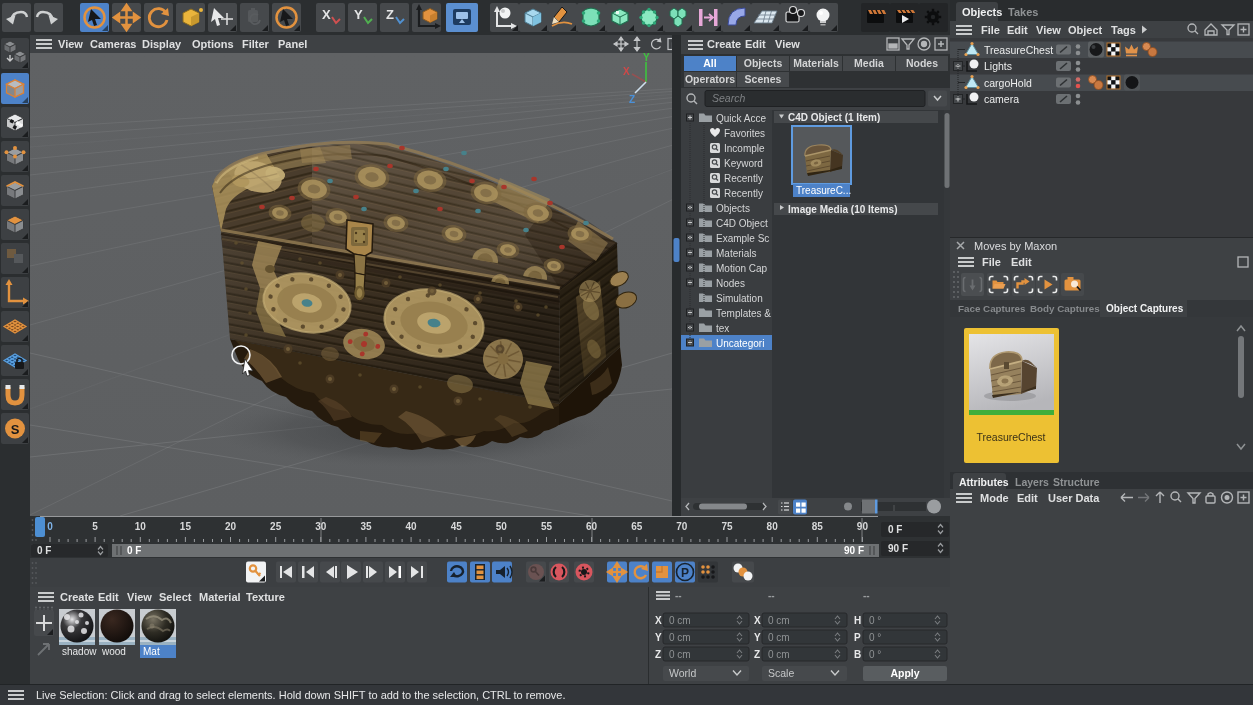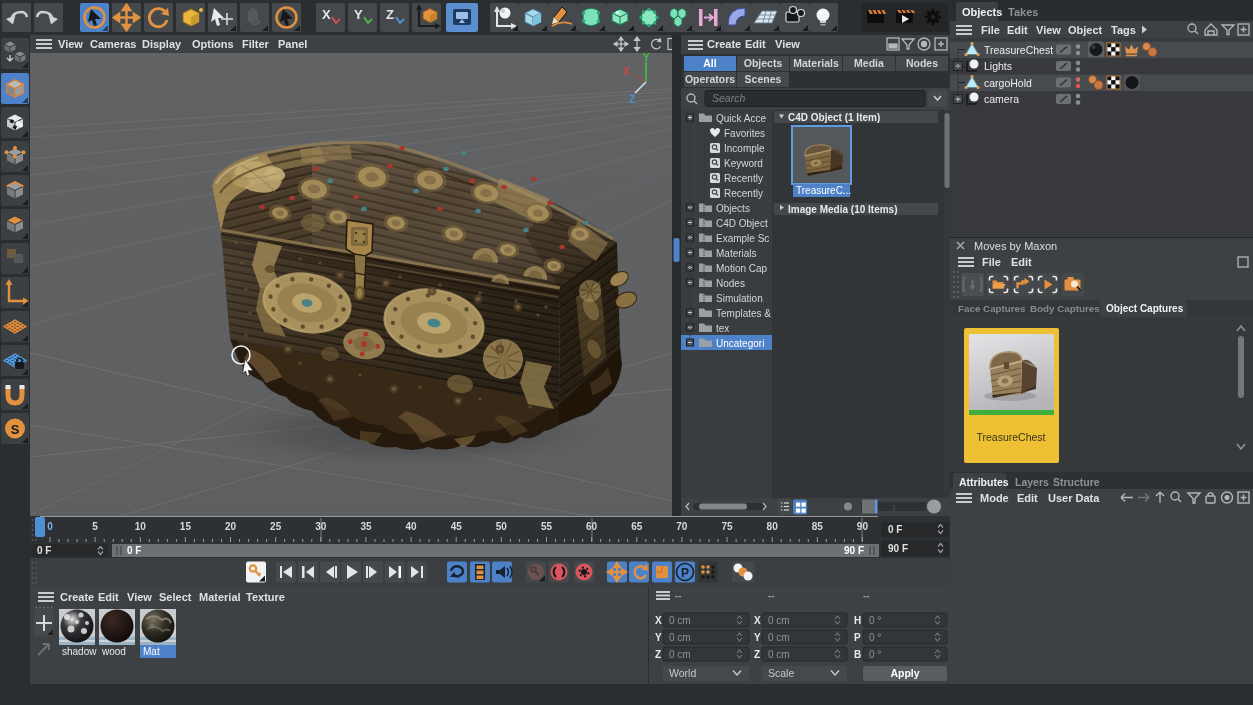--- a/index.html
+++ b/index.html
@@ -1150,20 +1150,28 @@
 <rect x="14" y="79" width="86" height="15" rx="2" fill="#46494c"></rect>
 <text x="20" y="90" font-size="10.5" fill="#c6c8c9" font-family="Liberation Sans, sans-serif" font-weight="normal" text-anchor="start">World</text>
 <path d="M88,83.5 L92,88 L96,83.5" fill="none" stroke="#c9cbcc" stroke-width="1.4" transform="translate(-4,0)"></path>
 <rect x="113" y="79" width="85" height="15" rx="2" fill="#46494c"></rect>
 <text x="119" y="90" font-size="10.5" fill="#c6c8c9" font-family="Liberation Sans, sans-serif" font-weight="normal" text-anchor="start">Scale</text>
 <path d="M182,83.5 L186,88 L190,83.5" fill="none" stroke="#c9cbcc" stroke-width="1.4"></path>
 <rect x="214" y="79" width="84" height="15" rx="2" fill="#595d60"></rect>
 <text x="256" y="90" font-size="10.5" fill="#ffffff" font-family="Liberation Sans, sans-serif" font-weight="bold" text-anchor="middle">Apply</text>
 </svg>
     </div>
+<div class="abs" style="left:0;top:684px;width:1253px;height:21px;background:#33363a;border-top:1px solid #212426">
+<svg class="abs" style="left:0;top:0" width="1253" height="20">
+<rect x="8" y="5" width="16" height="2" fill="#c9cbcc"></rect>
+        <rect x="8" y="9" width="16" height="2" fill="#c9cbcc"></rect>
+        <rect x="8" y="13" width="16" height="2" fill="#c9cbcc"></rect>
+<text x="36" y="14" font-size="11" fill="#e6e7e8" font-family="Liberation Sans, sans-serif" font-weight="normal" text-anchor="start">Live Selection: Click and drag to select elements. Hold down SHIFT to add to the selection, CTRL to remove.</text>
+</svg>
+    </div>
 <div class="abs" style="left:950px;top:0;width:303px;height:684px;background:#3e4144;overflow:hidden">
 <svg class="abs" style="left:0;top:0" width="303" height="705">
 <rect x="0" y="0" width="303" height="21" fill="#292c2e"></rect>
 <path d="M6,21 L6,5 Q6,2 9,2 L45,2 Q48,2 48,5 L48,21 Z" fill="#3e4144"></path>
 <text x="12" y="16" font-size="11" fill="#f0f1f2" font-family="Liberation Sans, sans-serif" font-weight="bold" text-anchor="start">Objects</text>
 <text x="58" y="16" font-size="11" fill="#8f9294" font-family="Liberation Sans, sans-serif" font-weight="bold" text-anchor="start">Takes</text>
 <rect x="0" y="21" width="303" height="17" fill="#3e4144"></rect>
 <rect x="6" y="25" width="16" height="2" fill="#c9cbcc"></rect>
         <rect x="6" y="29" width="16" height="2" fill="#c9cbcc"></rect>
         <rect x="6" y="33" width="16" height="2" fill="#c9cbcc"></rect>

